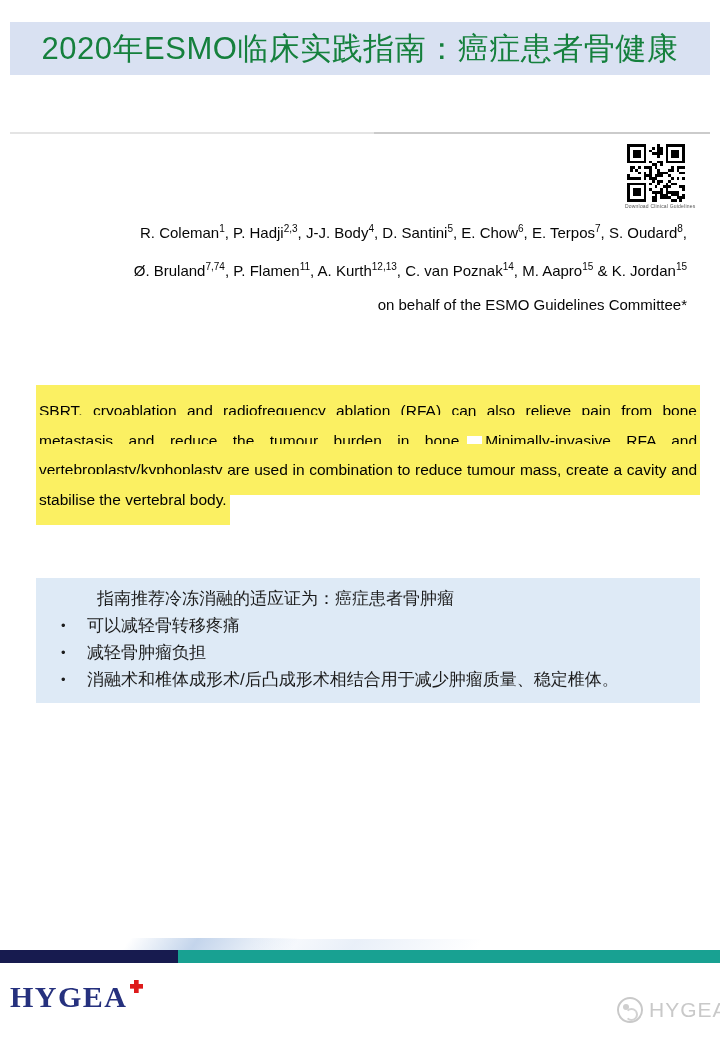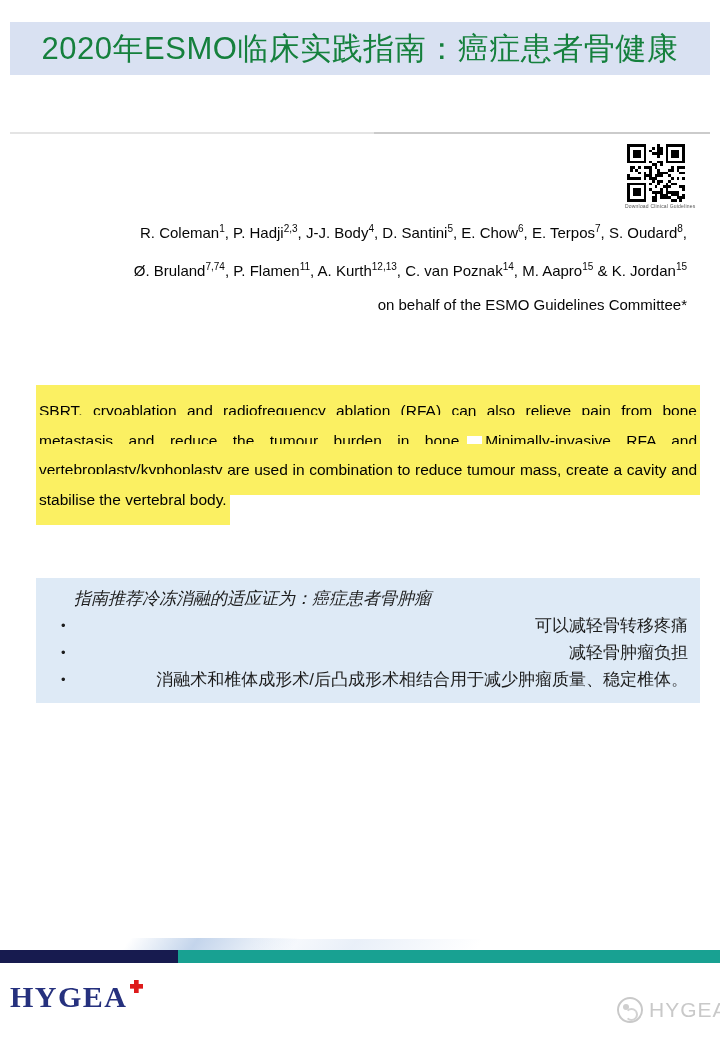--- a/index.html
+++ b/index.html
@@ -50,24 +50,24 @@
     background:#FBF062; color:#000; padding:17px 3px;
     -webkit-box-decoration-break:clone; box-decoration-break:clone;
   }
 
   
   .summary-box {
     position:absolute; left:36px; top:578px; width:664px; min-height:120px;
     background:#DEEAF6; padding:7px 12px 10px 12px;
     font-size:17px; line-height:27px; color:#1c1c1c;
   }
-  .summary-intro { margin-left:26px;font-style:italic; }
+  .summary-intro { margin-left:49px; }
   .summary-row { display:flex; }
   .summary-dot { width:39px; padding-left:13px; font-size:13px; }
-  .summary-text { flex:1;text-align:right; }
+  .summary-text { flex:1; }
 
   
   .bar-navy { position:absolute; left:0; top:950px; width:178px; height:13px; background:#171B4F; }
   .bar-teal { position:absolute; left:178px; top:950px; width:542px; height:13px; background:#18A192; }
   .bar-glow1 {
     position:absolute; left:126px; top:938px; width:170px; height:13px;
     background:linear-gradient(to right, rgba(185,205,232,0), rgba(185,205,232,0.85) 40%, rgba(185,205,232,0));
     transform:skewX(-35deg);
   }
   .bar-glow2 {

